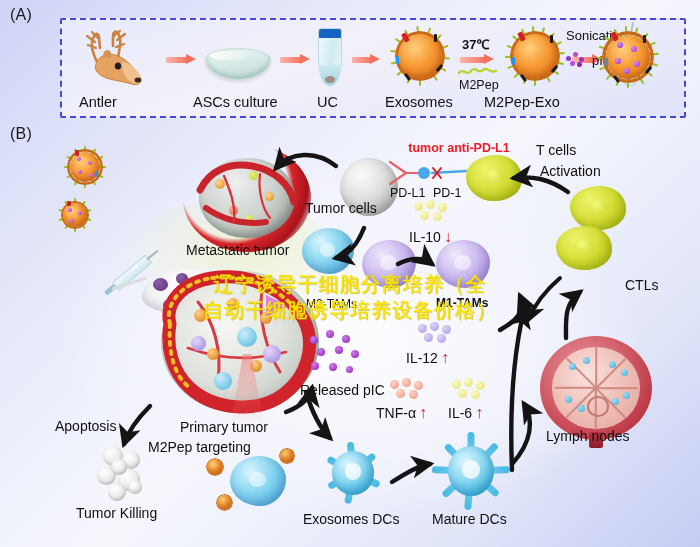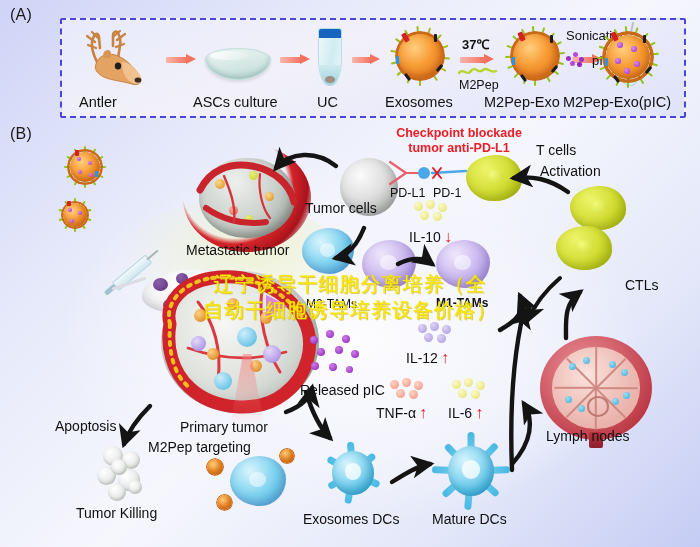--- a/index.html
+++ b/index.html
@@ -343,21 +343,20 @@
       <div class="plc" style="left:34px;top:20px;"></div>
       <div class="plc" style="left:18px;top:32px;"></div>
       <div class="plc" style="left:37px;top:35px;"></div>
       <div class="plc" style="left:27px;top:42px;"></div>
       <div class="pep red" style="left:15px;top:6px;transform:rotate(-25deg)"></div>
       <div class="pep blue" style="left:8px;top:32px;"></div>
       <div class="pep" style="left:46px;top:9px;"></div>
       <div class="pep" style="left:50px;top:40px;transform:rotate(40deg)"></div>
       <div class="pep" style="left:18px;top:49px;transform:rotate(-35deg)"></div>
     </div>
-    <div class="stepLabel" style="left:563px;top:94px;">M2Pep-Exo(pIC)</div>
   </div>
 
   <div id="panelB">
     <div class="panel-tag" id="panelBTag">(B)</div>
 
     <div style="position:absolute;left:120px;top:200px;width:220px;height:120px;border-radius:50%;background:radial-gradient(ellipse at 60% 40%,rgba(232,240,180,.55),rgba(232,240,180,0) 70%);"></div>
 
     <div class="exo" style="left:64px;top:146px;width:42px;height:42px;">
       <div class="spikes">
         <div class="spike grn" style="transform:translate(-50%,0) rotate(0deg)"></div>
@@ -436,21 +435,21 @@
         <path d="M34 26 C40 40 46 56 44 72" fill="none" stroke="#d4343c" stroke-width="2.4" stroke-linecap="round"></path>
         <path d="M70 24 C68 40 72 58 80 68" fill="none" stroke="#d4343c" stroke-width="2.2" stroke-linecap="round"></path>
       </svg>
     </div>
     <div class="bLabel" style="left:186px;top:242px;">Metastatic tumor</div>
 
     <div class="greyTumor" style="left:340px;top:158px;width:58px;height:58px;"></div>
     <div class="bLabel" style="left:305px;top:200px;">Tumor cells</div>
 
     <div class="redLabel" style="left:374px;top:126px;width:170px;">
-      <span>Checkpoint blockade</span><br>
+      <br>
       <span>tumor anti-PD-L1</span>
     </div>
     <svg style="position:absolute;left:388px;top:158px;" width="110" height="34" viewBox="0 0 110 34">
       <path d="M2 4 L18 15 M2 26 L18 15 M18 15 L30 15" fill="none" stroke="#e8606a" stroke-width="2.2" stroke-linecap="round"></path>
       <circle cx="36" cy="15" r="6" fill="#4aa8e8"></circle>
       <path d="M44 15 L78 13" fill="none" stroke="#4aa8e8" stroke-width="2.4" stroke-linecap="round"></path>
       <path d="M45 10 L53 20 M53 10 L45 20" fill="none" stroke="#e01b22" stroke-width="2" stroke-linecap="round"></path>
     </svg>
     <div class="bLabelSm" style="left:390px;top:186px;font-size:12.5px;">PD-L1</div>
     <div class="bLabelSm" style="left:433px;top:186px;font-size:12.5px;">PD-1</div>

